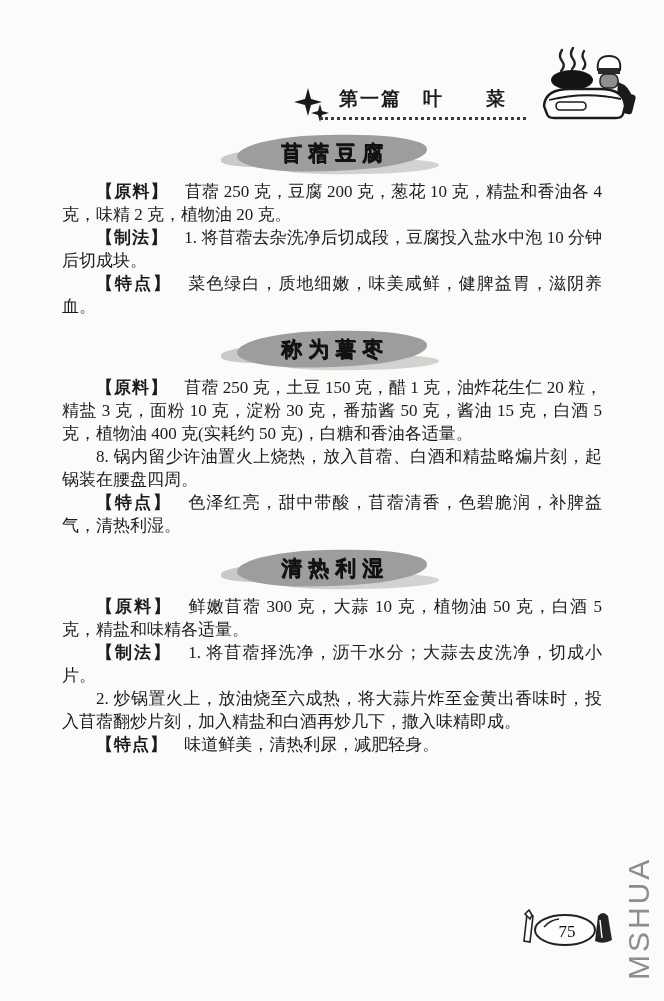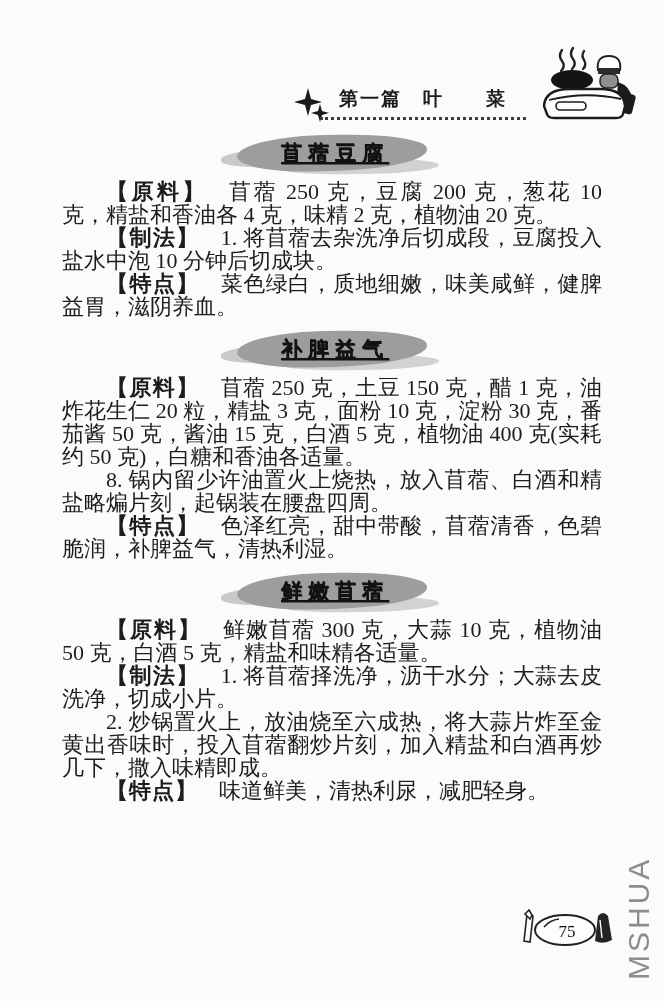--- a/index.html
+++ b/index.html
@@ -40,24 +40,24 @@
     transform:rotate(-1deg);
   }
   .banner .ink {
     position:absolute; inset:0;
     background:#9d9d9b; border-radius:48% 52% 55% 45% / 60% 50% 58% 52%;
     transform:rotate(-1.5deg);
   }
   .banner-text {
     position:absolute; inset:0; display:flex; align-items:center; justify-content:center;
     font-weight:bold; font-size:21px; letter-spacing:6px; text-indent:6px;
-    color:#121212; text-shadow:0.5px 0.5px 0 #121212;text-decoration:underline;
+    color:#121212; text-shadow:0.5px 0.5px 0 #121212;
   }
   .recipe p {
-    font-size:22px; line-height:23px; text-align:justify;
+    font-size:17px; line-height:23px; text-align:justify;
     text-indent:2em; margin:0;font-family:Liberation Serif, serif;
   }
   .plabel { font-weight:bold; margin-right:.95em; letter-spacing:1px; }
   
   .page-badge { position:absolute; right:50px; top:906px; }
   
   .watermark {
     position:absolute; left:584px; top:908px; width:110px;
     text-align:center; transform:rotate(-90deg);
     font-family:"Liberation Sans","DejaVu Sans",sans-serif;
@@ -117,33 +117,33 @@
       <p><b class="plabel">【原料】</b><span>苜蓿 250 克，豆腐 200 克，葱花 10 克，精盐和香油各 4 克，味精 2 克，植物油 20 克。</span></p>
       <p><b class="plabel">【制法】</b><span>1. 将苜蓿去杂洗净后切成段，豆腐投入盐水中泡 10 分钟后切成块。</span></p>
       <p><b class="plabel">【特点】</b><span>菜色绿白，质地细嫩，味美咸鲜，健脾益胃，滋阴养血。</span></p>
     </section>
 
     <section class="recipe">
       <div class="banner">
         <i class="streak-a"></i>
         <i class="streak-b"></i>
         <i class="ink"></i>
-        <span class="banner-text">补脾益气</span>
+        <span class="banner-text">称为薯枣</span>
       </div>
       <p><b class="plabel">【原料】</b><span>苜蓿 250 克，土豆 150 克，醋 1 克，油炸花生仁 20 粒，精盐 3 克，面粉 10 克，淀粉 30 克，番茄酱 50 克，酱油 15 克，白酒 5 克，植物油 400 克(实耗约 50 克)，白糖和香油各适量。</span></p>
       <p><span>8. 锅内留少许油置火上烧热，放入苜蓿、白酒和精盐略煸片刻，起锅装在腰盘四周。</span></p>
       <p><b class="plabel">【特点】</b><span>色泽红亮，甜中带酸，苜蓿清香，色碧脆润，补脾益气，清热利湿。</span></p>
     </section>
 
     <section class="recipe">
       <div class="banner">
         <i class="streak-a"></i>
         <i class="streak-b"></i>
         <i class="ink"></i>
-        <span class="banner-text">鲜嫩苜蓿</span>
+        <span class="banner-text">清热利湿</span>
       </div>
       <p><b class="plabel">【原料】</b><span>鲜嫩苜蓿 300 克，大蒜 10 克，植物油 50 克，白酒 5 克，精盐和味精各适量。</span></p>
       <p><b class="plabel">【制法】</b><span>1. 将苜蓿择洗净，沥干水分；大蒜去皮洗净，切成小片。</span></p>
       <p><span>2. 炒锅置火上，放油烧至六成热，将大蒜片炸至金黄出香味时，投入苜蓿翻炒片刻，加入精盐和白酒再炒几下，撒入味精即成。</span></p>
       <p><b class="plabel">【特点】</b><span>味道鲜美，清热利尿，减肥轻身。</span></p>
     </section>
 
   </div>
 
   <div class="page-badge">

